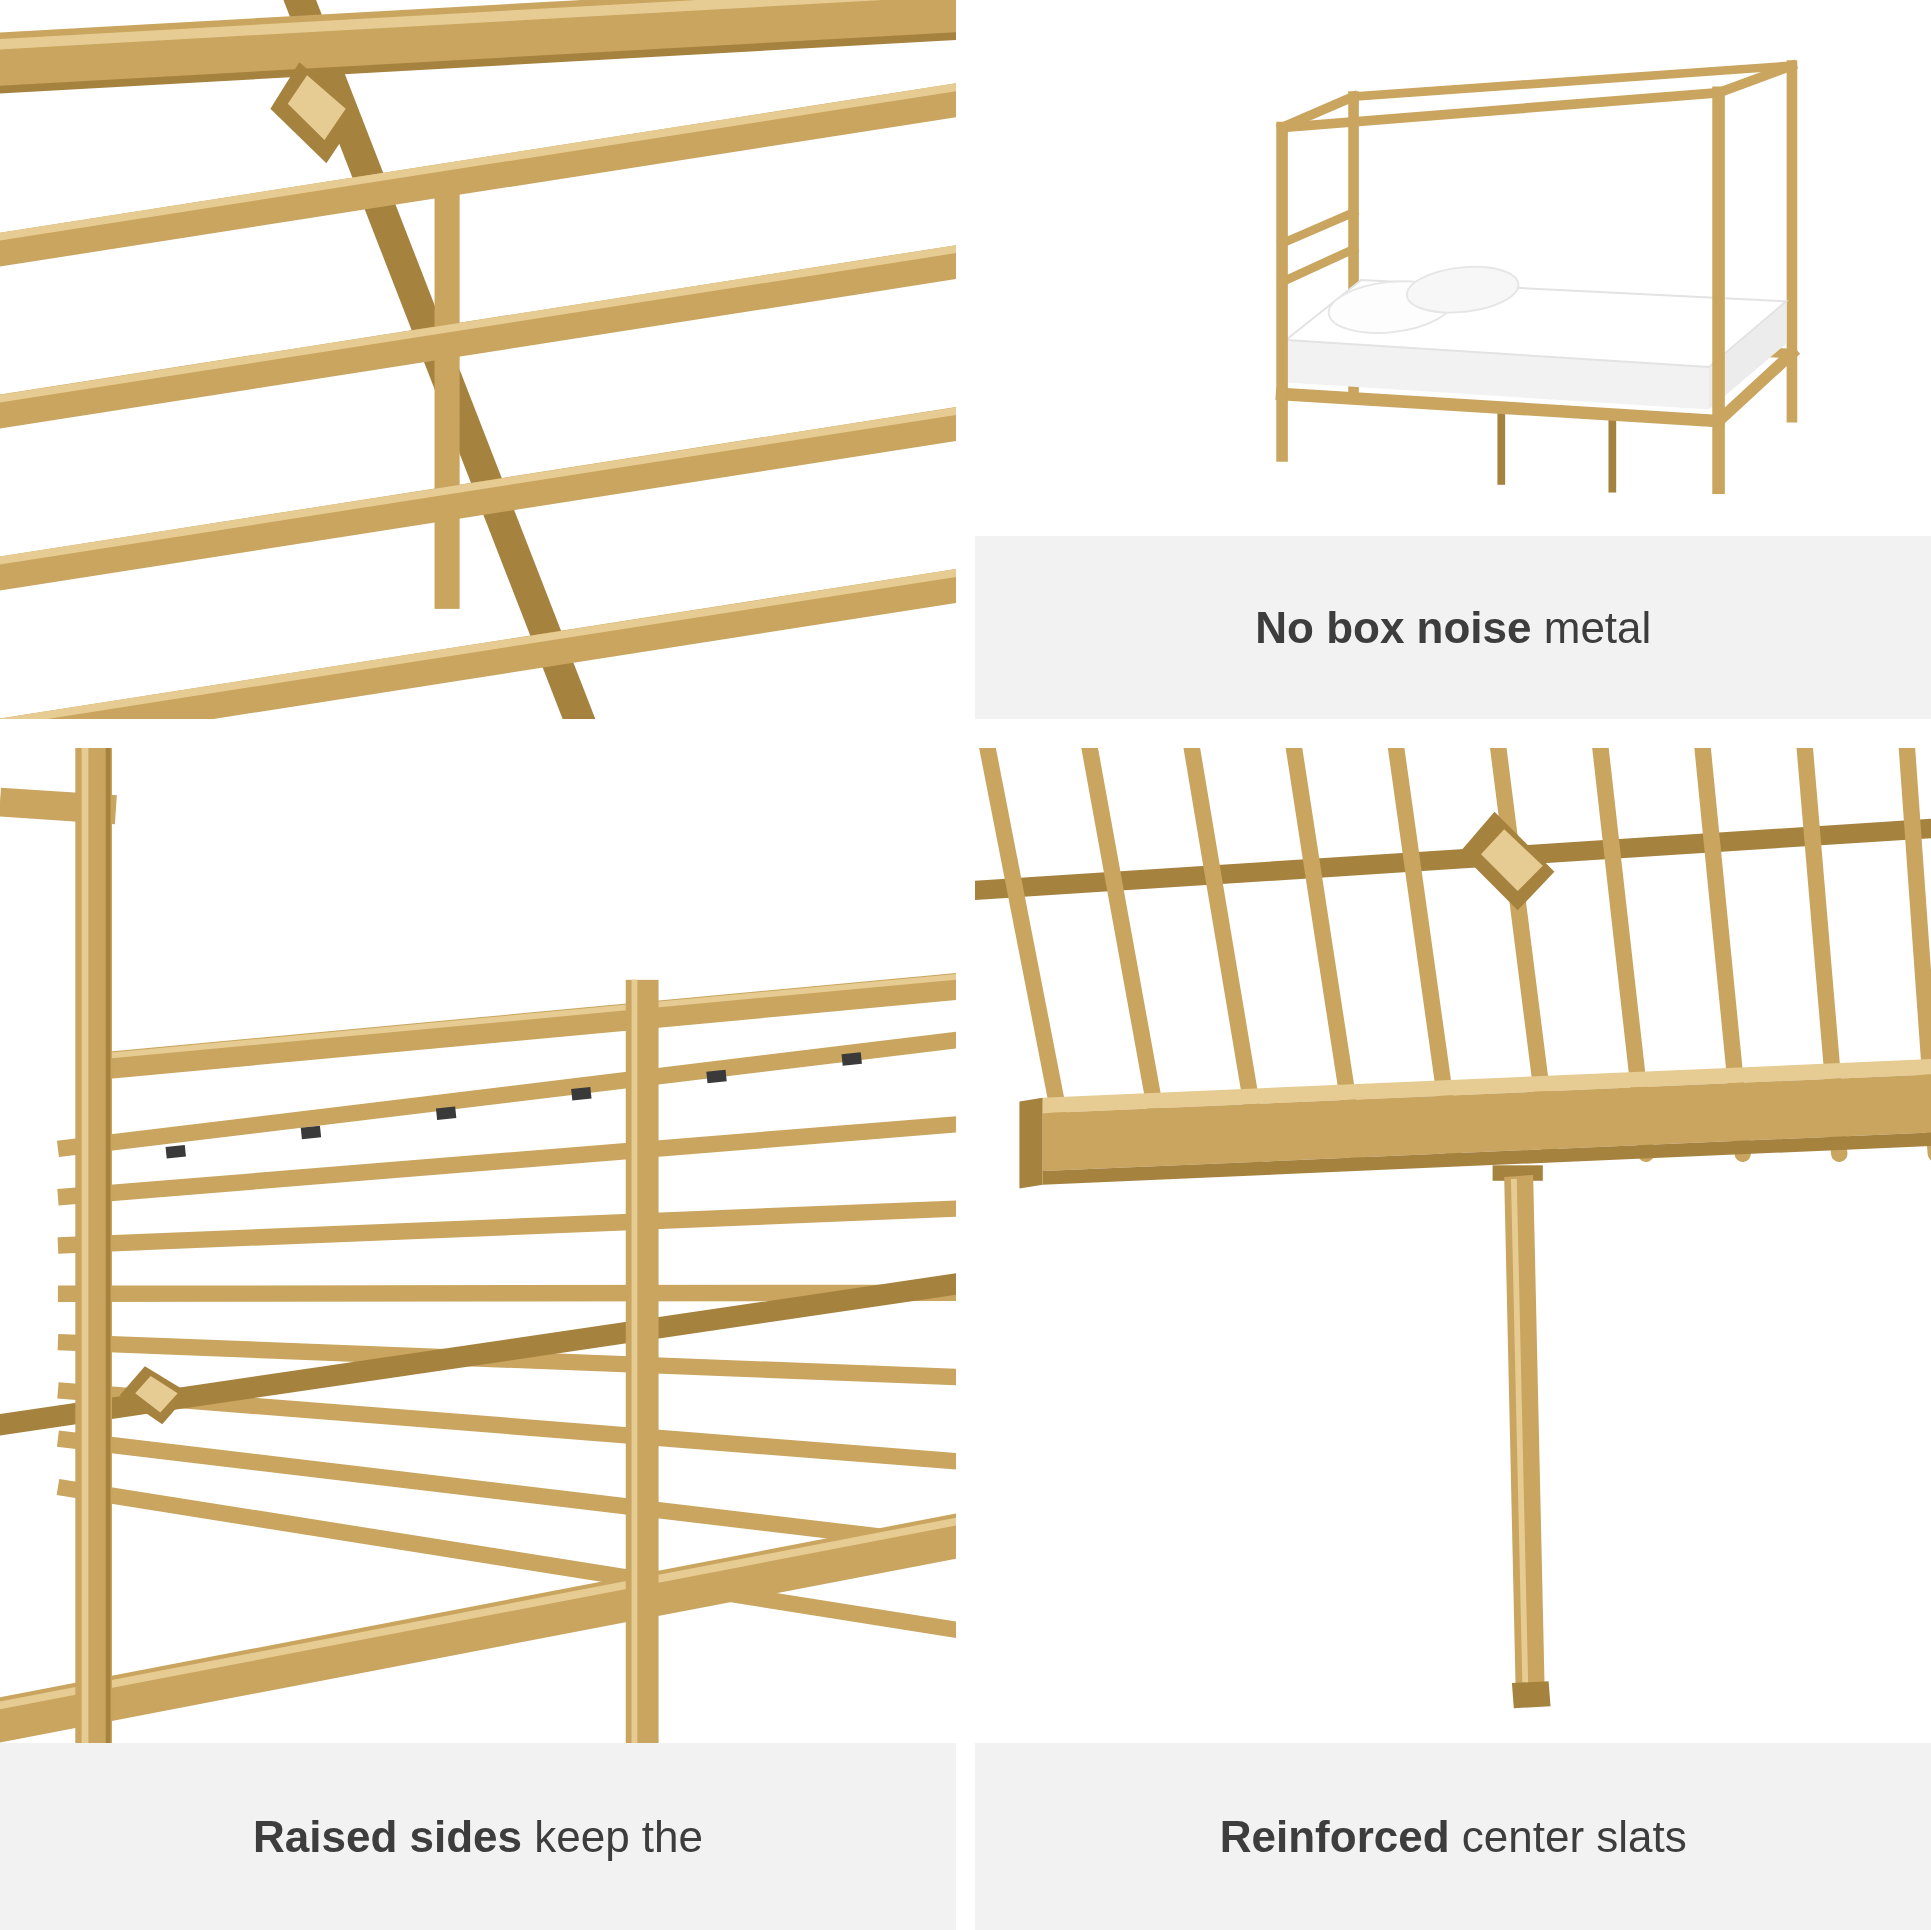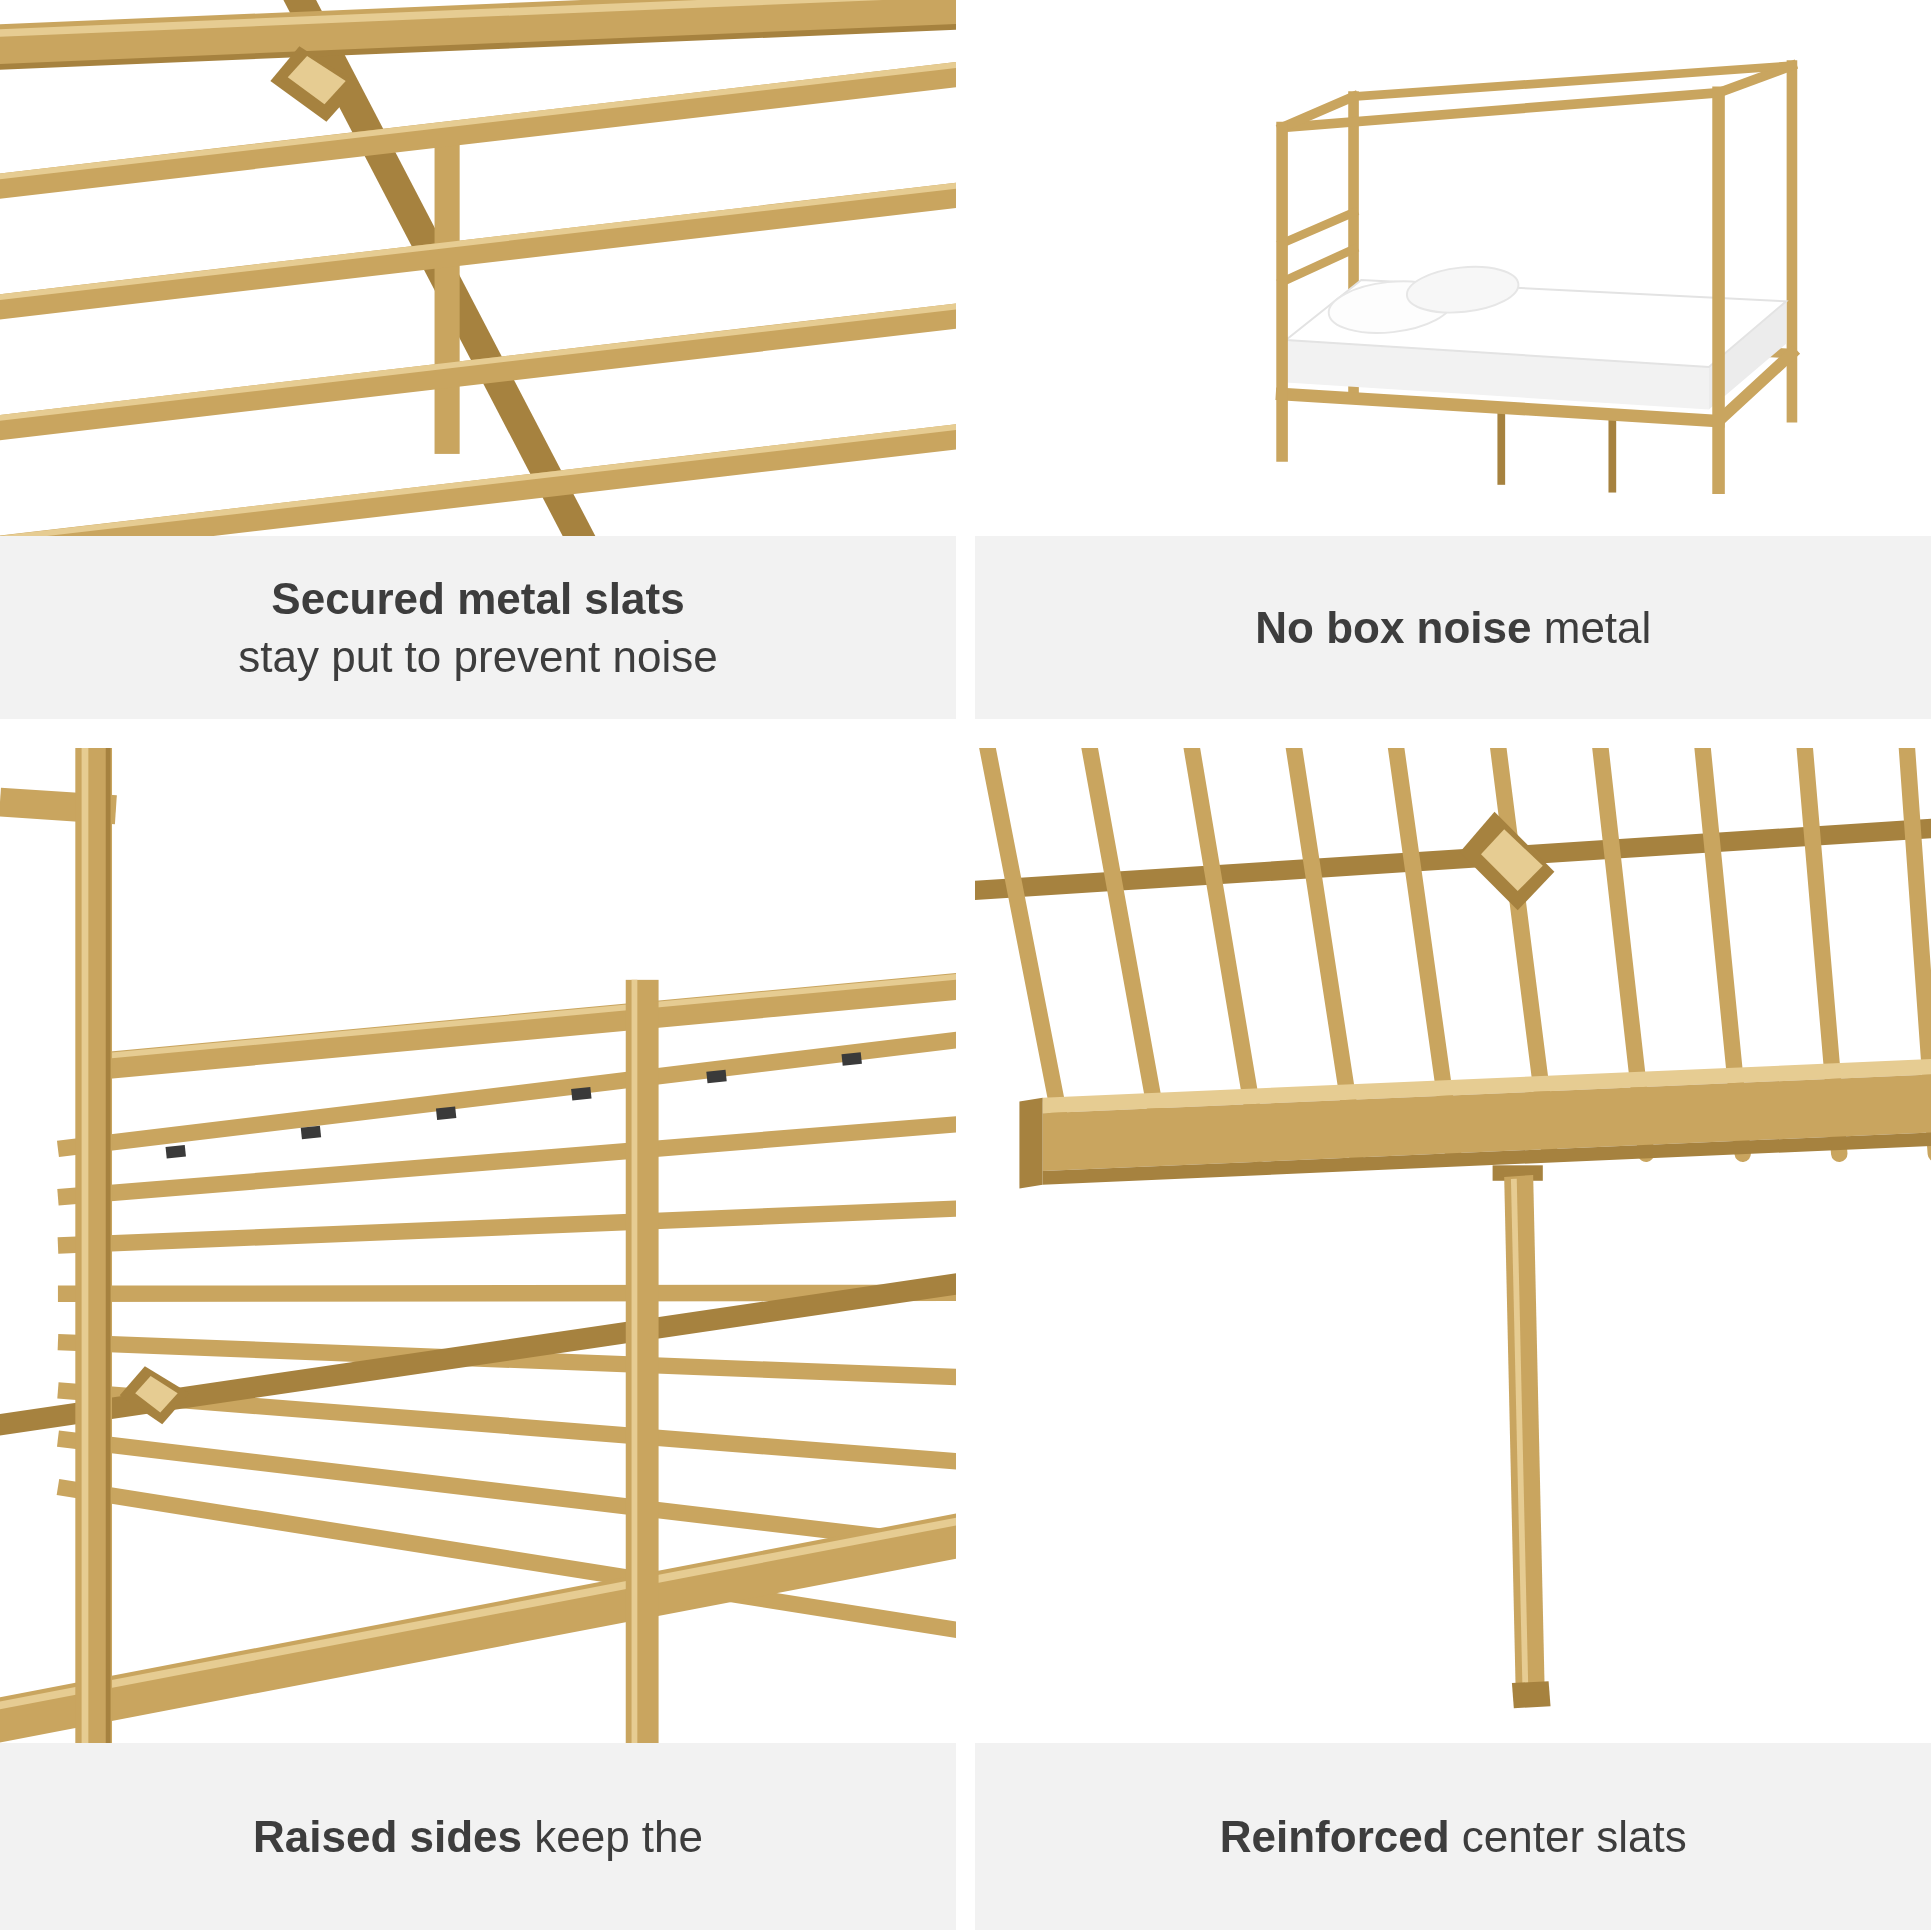--- a/index.html
+++ b/index.html
@@ -71,24 +71,20 @@
         <line class="sg" x1="-20" y1="48" x2="1010" y2="5" stroke-width="44"></line>
         <line class="sgl" x1="-20" y1="35" x2="1010" y2="-8" stroke-width="8"></line>
         <line class="sgd" x1="-20" y1="70" x2="1010" y2="27" stroke-width="6"></line>
 
         <g>
           <polygon class="fgd" points="310,48 372,88 338,126 280,84"></polygon>
           <polygon class="fgl" points="318,58 358,84 336,108 298,80"></polygon>
         </g>
       </svg>
     </div>
-    <div class="caption">
-      <div><b>Secured metal slats</b><span></span></div>
-      <div><b></b><span>stay put to prevent noise</span></div>
-    </div>
   </div>
 
   <div class="panel p-top">
     <div class="image">
       <svg viewBox="0 0 990 555" preserveAspectRatio="none">
         <g stroke-linecap="square">
 
           <line class="sg" x1="392" y1="100" x2="392" y2="402" stroke-width="11"></line>
           <line class="sg" x1="846" y1="68" x2="846" y2="432" stroke-width="11"></line>
 

